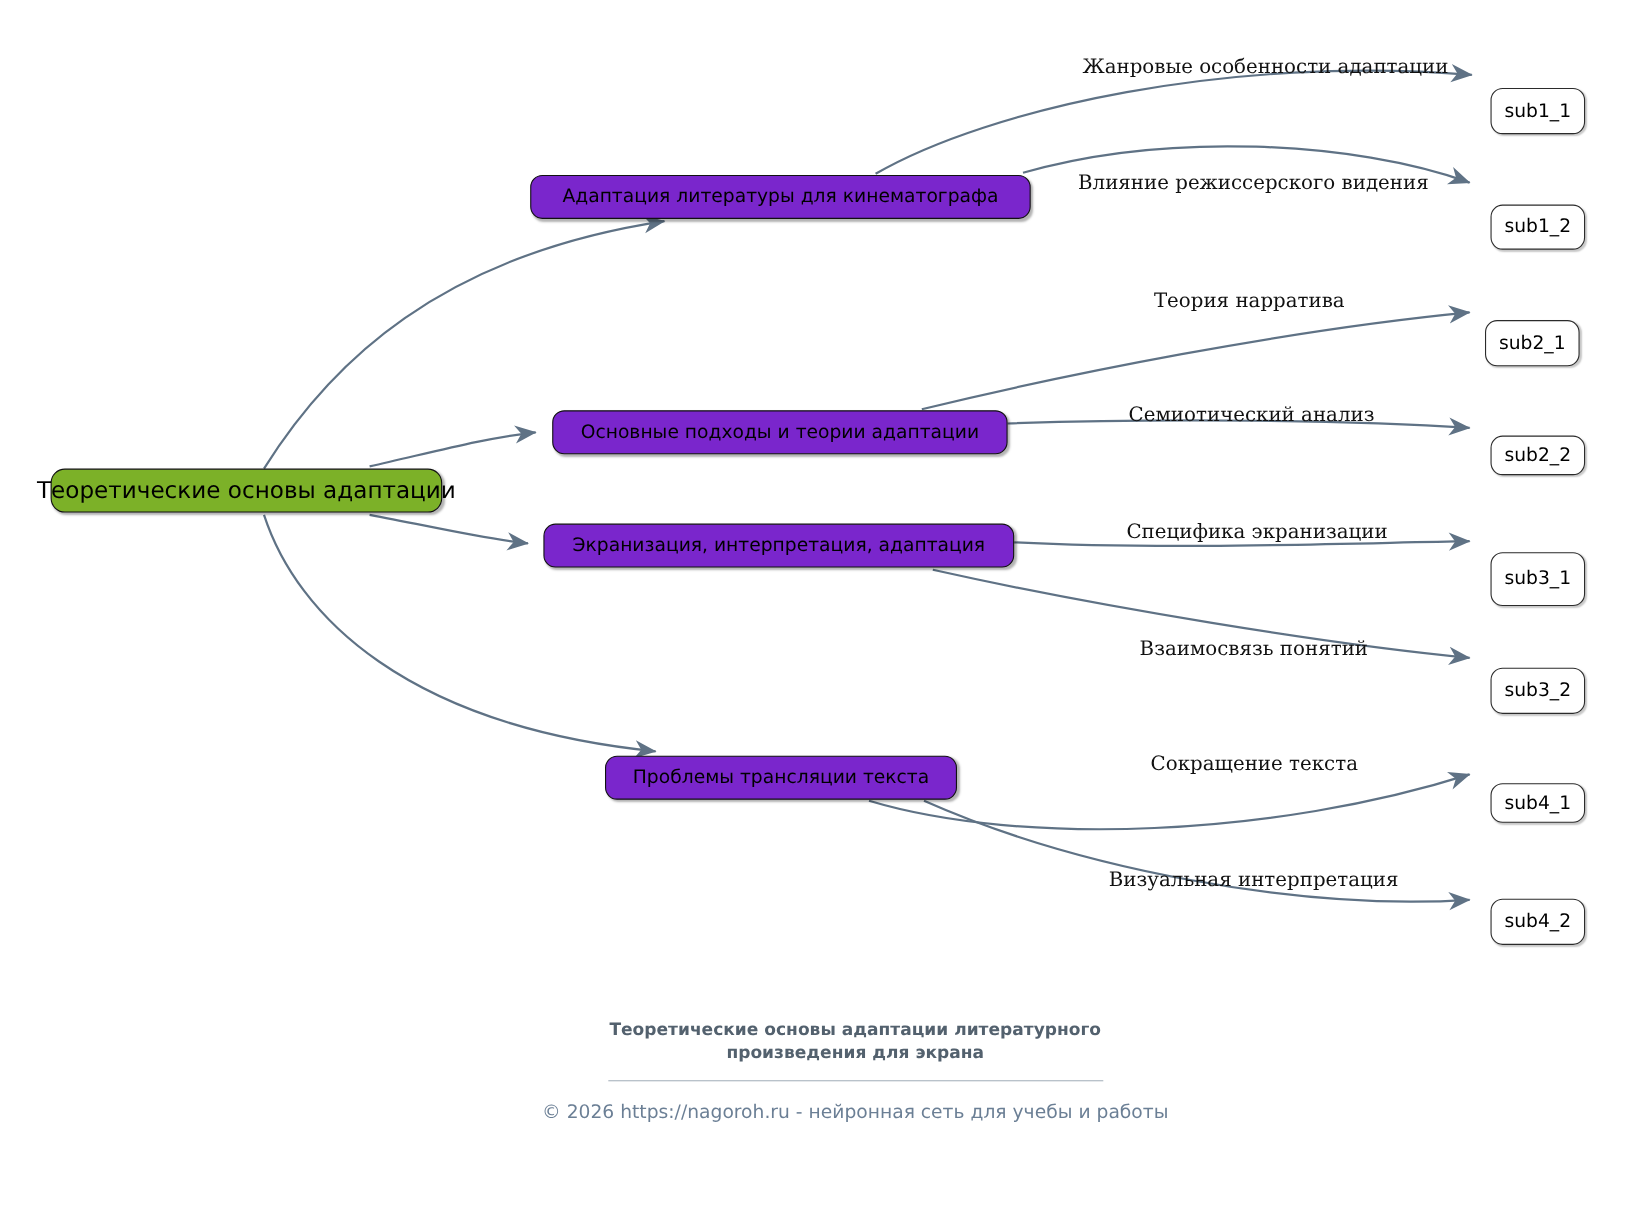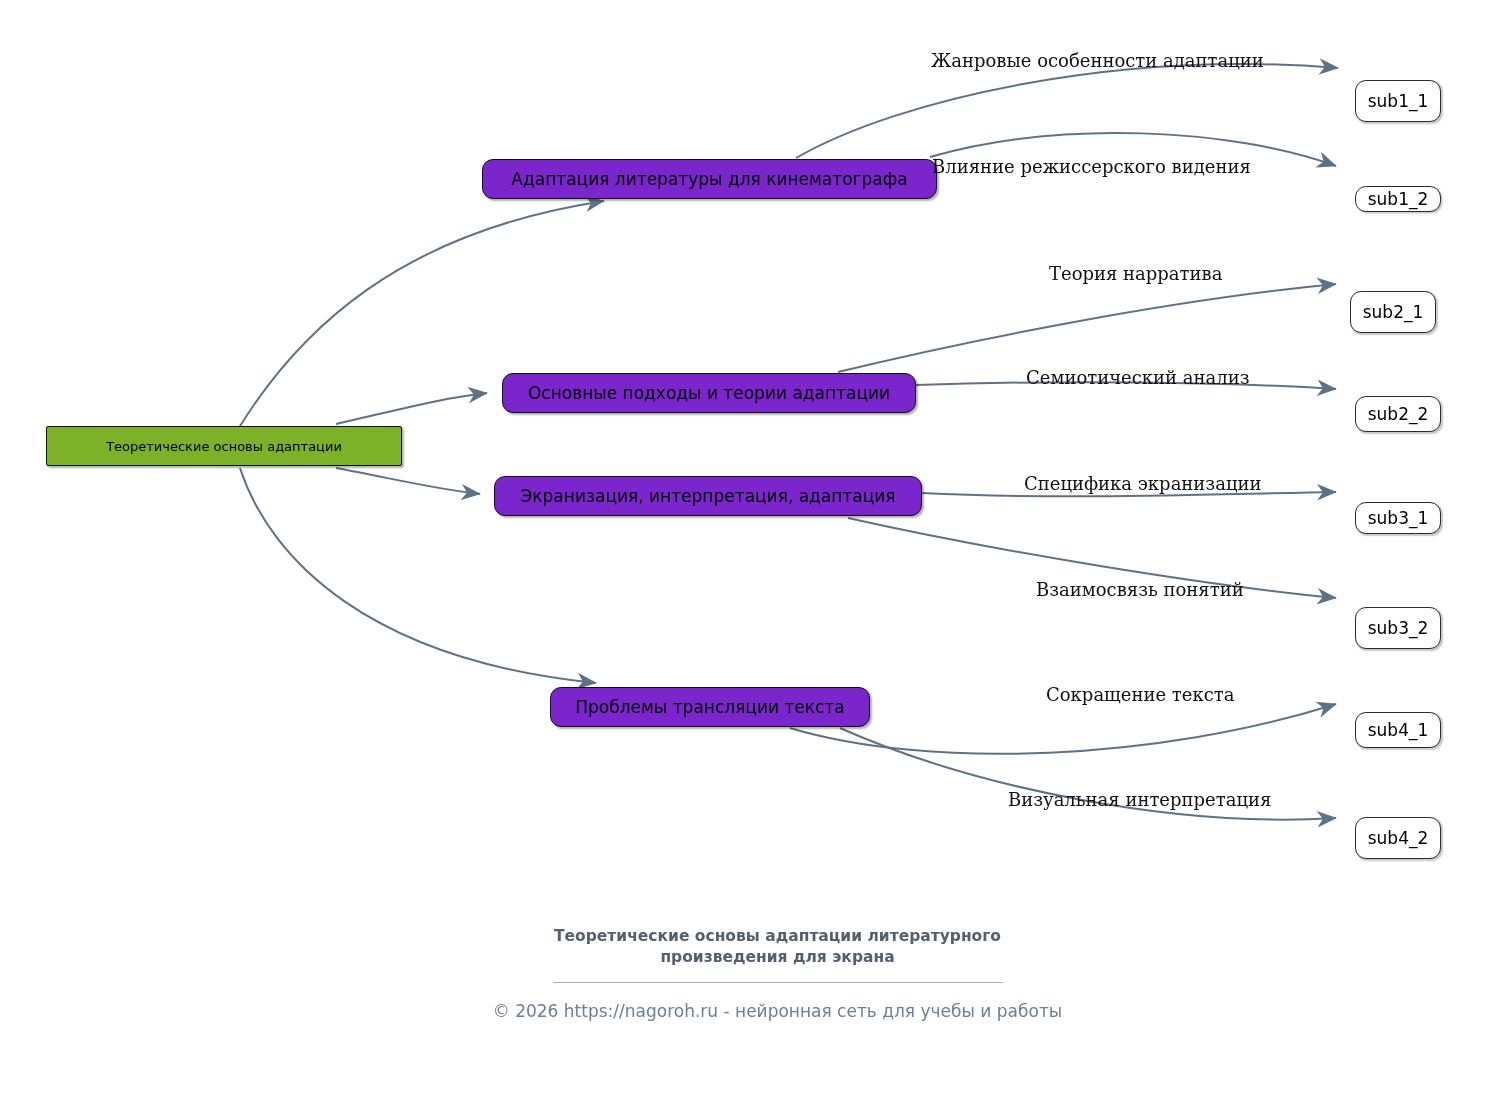--- a/index.html
+++ b/index.html
@@ -32,23 +32,23 @@
     display: flex;
     align-items: center;
     justify-content: center;
     white-space: nowrap;
     line-height: 1;
   }
 
   .node-root {
     background: #7cb128;
     border: 1.6px solid #111111;
-    border-radius: 2px;
+    border-radius: 13px;
     color: #000000;
-    font-size: 13px;
+    font-size: 21px;
     padding: 0 14px;
     box-shadow: 2px 2px 2px rgba(0,0,0,0.30);
   }
 
   .node-branch {
     background: #7a26cc;
     border: 1.6px solid #111111;
     border-radius: 11px;
     color: #000000;
     font-size: 17px;
@@ -162,47 +162,47 @@
     <span>Экранизация, интерпретация, адаптация</span>
   </div>
 
   <div class="node node-branch" style="left:550px; top:687px; width:320px; height:40px;">
     <span>Проблемы трансляции текста</span>
   </div>
 
   <div class="node node-leaf" style="left:1355px; top:54px; width:86px; height:42px;">
     <span>sub1_1</span>
   </div>
-  <div class="node node-leaf" style="left:1355px; top:160px; width:86px; height:26px;">
+  <div class="node node-leaf" style="left:1355px; top:160px; width:86px; height:41px;">
     <span>sub1_2</span>
   </div>
 
   <div class="node node-leaf" style="left:1350px; top:265px; width:86px; height:42px;">
     <span>sub2_1</span>
   </div>
   <div class="node node-leaf" style="left:1355px; top:370px; width:86px; height:36px;">
     <span>sub2_2</span>
   </div>
 
-  <div class="node node-leaf" style="left:1355px; top:476px; width:86px; height:32px;">
+  <div class="node node-leaf" style="left:1355px; top:476px; width:86px; height:49px;">
     <span>sub3_1</span>
   </div>
   <div class="node node-leaf" style="left:1355px; top:581px; width:86px; height:42px;">
     <span>sub3_2</span>
   </div>
 
   <div class="node node-leaf" style="left:1355px; top:686px; width:86px; height:36px;">
     <span>sub4_1</span>
   </div>
   <div class="node node-leaf" style="left:1355px; top:791px; width:86px; height:42px;">
     <span>sub4_2</span>
   </div>
 
-  <div class="edge-label" style="left:931px; top:52px;">Жанровые особенности адаптации</div>
-  <div class="edge-label" style="left:932px; top:158px;">Влияние режиссерского видения</div>
+  <div class="edge-label" style="left:984px; top:52px;">Жанровые особенности адаптации</div>
+  <div class="edge-label" style="left:980px; top:158px;">Влияние режиссерского видения</div>
 
   <div class="edge-label" style="left:1049px; top:265px;">Теория нарратива</div>
   <div class="edge-label" style="left:1026px; top:369px;">Семиотический анализ</div>
 
   <div class="edge-label" style="left:1024px; top:475px;">Специфика экранизации</div>
   <div class="edge-label" style="left:1036px; top:581px;">Взаимосвязь понятий</div>
 
   <div class="edge-label" style="left:1046px; top:686px;">Сокращение текста</div>
   <div class="edge-label" style="left:1008px; top:791px;">Визуальная интерпретация</div>
 

